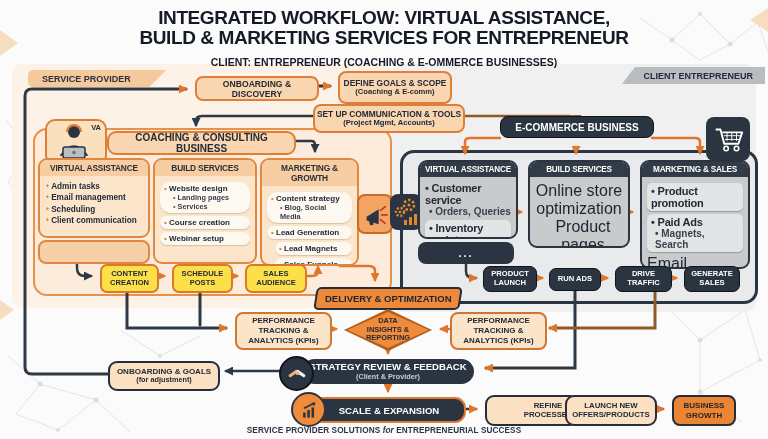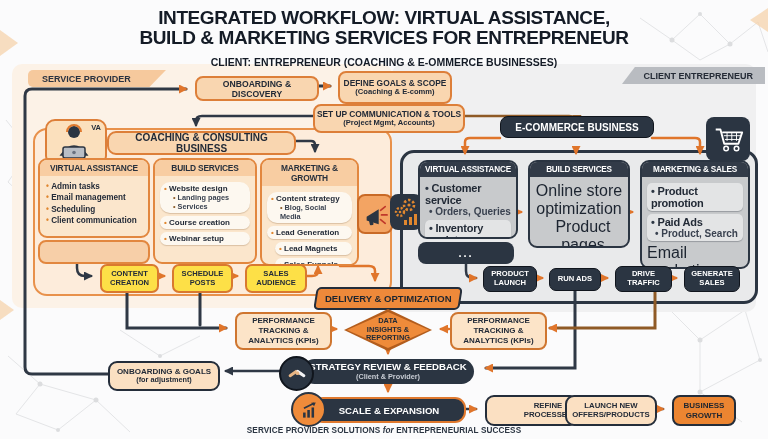--- a/index.html
+++ b/index.html
@@ -304,21 +304,21 @@
   </div>
 
   <div class="abs z3 rcard" style="left:640px;top:160px;width:106px;height:105px;">
     <div class="rcard-h">MARKETING &amp; SALES</div>
     <div class="rcard-b">
       <div class="rchip">
           <div class="b">Product promotion</div>
         </div>
       <div class="rchip">
         <div class="b">Paid Ads</div>
-        <div class="s">Product, Search</div>
+        <div class="s">Magnets, Search</div>
       </div>
       <div style="margin:3px 1px;">
         <div class="b rchip" style="background:none;box-shadow:none;padding:0;margin:0;">Email marketing campaigns</div>
 
       </div>
     </div>
   </div>
 
   <div class="abs z3 fpeach center pre" style="left:100px;top:264px;width:55px;height:25px;">CONTENT
 CREATION</div>

